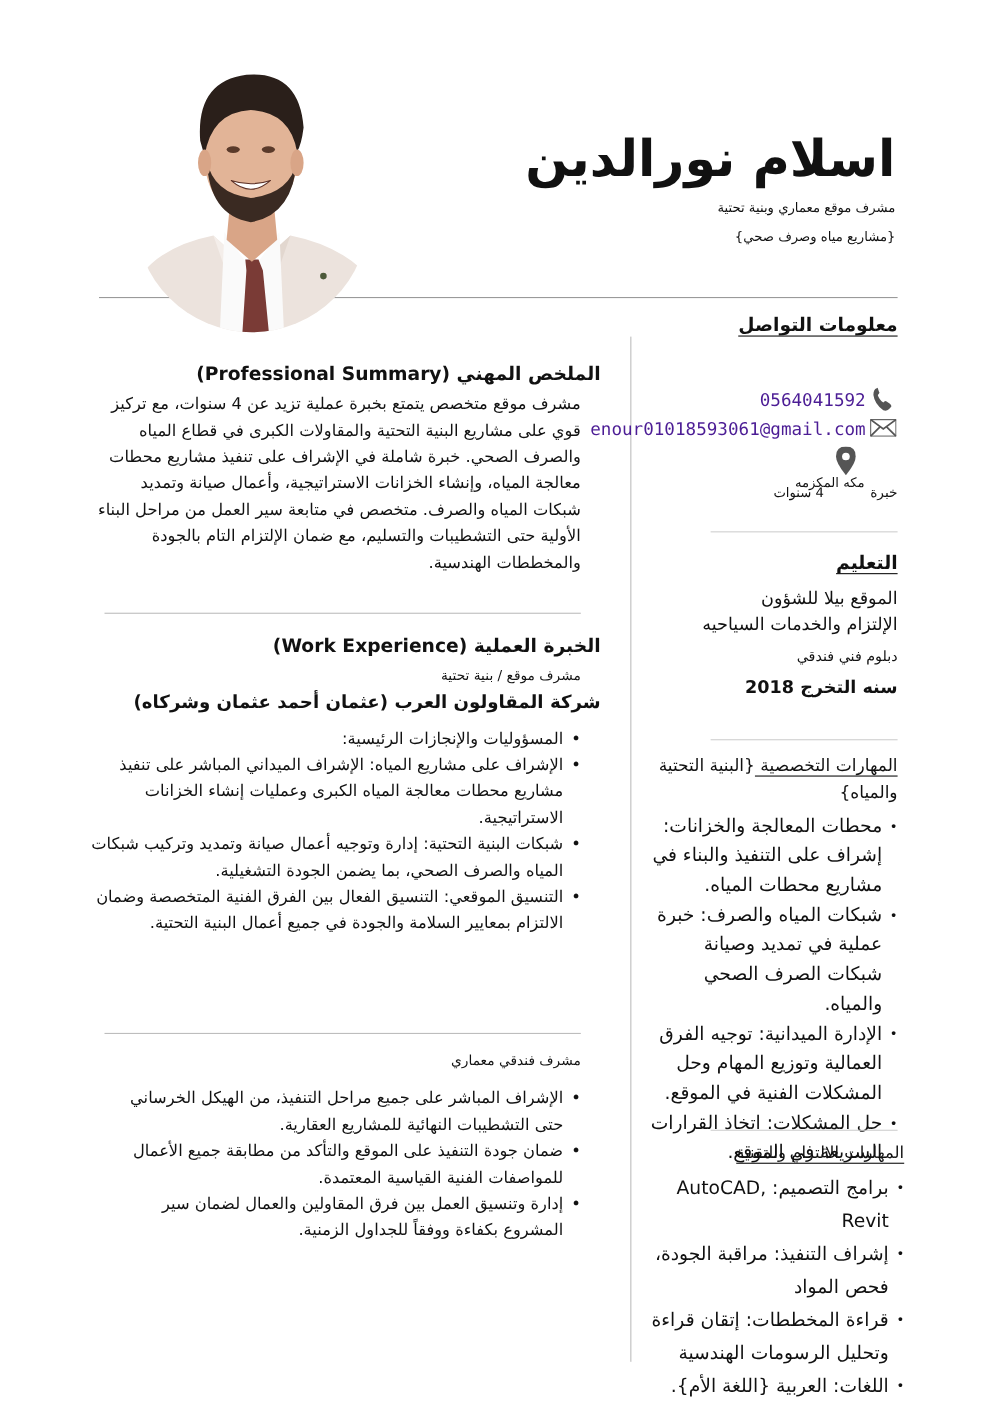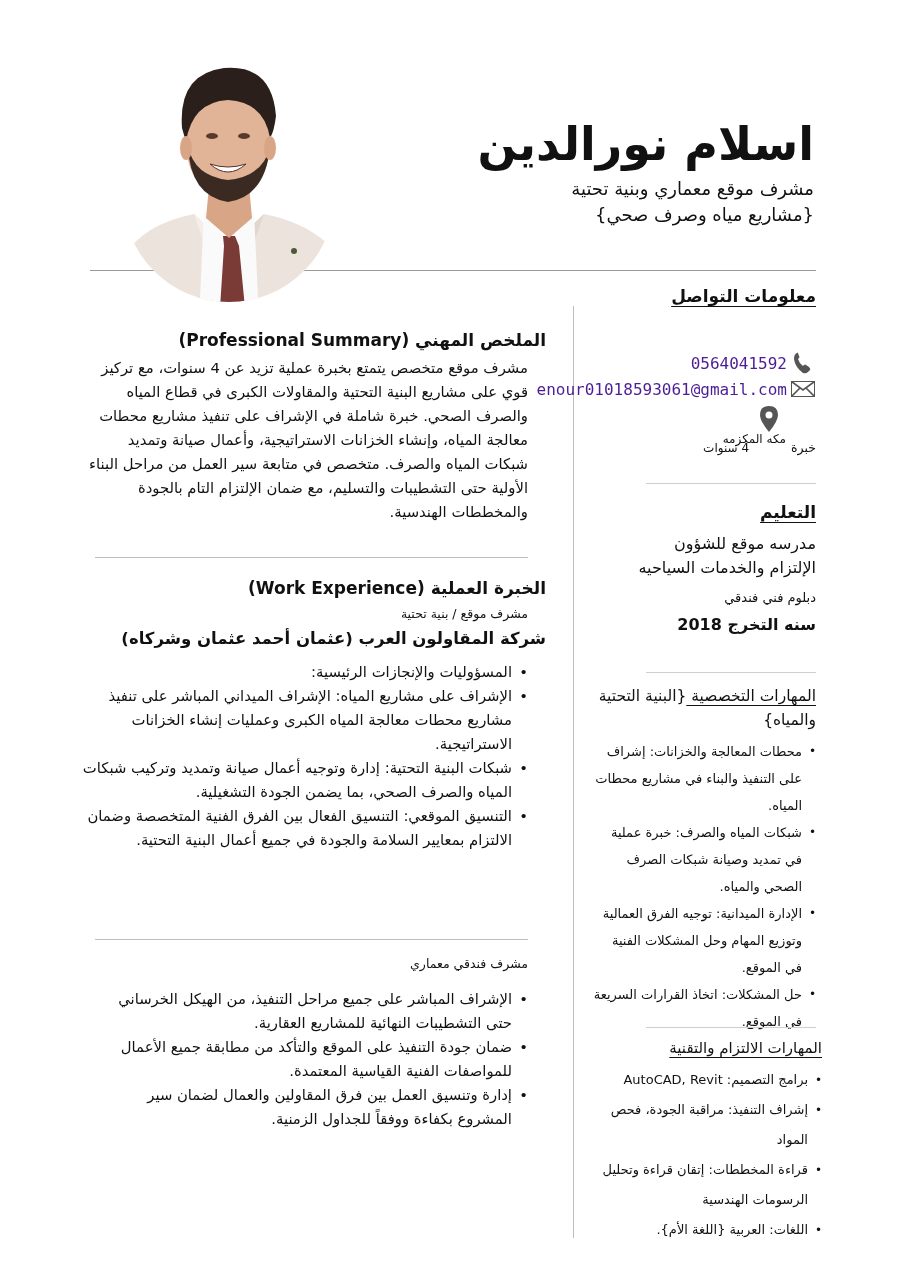--- a/index.html
+++ b/index.html
@@ -3,21 +3,21 @@
 <meta charset="utf-8">
 <style>
   * { box-sizing: border-box; margin: 0; padding: 0; }
   html, body { width: 904px; height: 1280px; background: #ffffff; overflow: hidden; }
   body { position: relative; font-family: "DejaVu Sans", sans-serif; color: #111; direction: rtl; }
 
   .abs { position: absolute; }
 
   
   .name { right: 90px; top: 112px; font-size: 46px; font-weight: bold; color: #111; letter-spacing: 0; line-height: 64px; white-space: nowrap; }
-  .subtitle { right: 90px; top: 176px; font-size: 18px; line-height: 26px; text-align: right; white-space: nowrap; color: #111; }
+  .subtitle { right: 90px; top: 176px; font-size: 12px; line-height: 26px; text-align: right; white-space: nowrap; color: #111; }
 
   .hr-top { left: 90px; width: 726px; top: 270px; height: 1px; background: #9a9a9a; }
 
   
   .photo { left: 124px; top: 46px; width: 210px; height: 274px; }
 
   
   .vline { left: 573px; top: 306px; width: 1px; height: 932px; background: #bdbdbd; }
 
   
@@ -28,21 +28,21 @@
   .contact-text { font-family: "DejaVu Sans Mono", monospace; font-size: 16px; color: #4c1d95; margin-right: 3px; white-space: nowrap; direction: ltr; }
   .contact-ar { font-size: 12px; color: #111; margin-right: 28px; white-space: nowrap; }
   .exp-label { font-size: 12.5px; }
 
   .thin-hr { height: 1px; background: #cfcfcf; position: absolute; }
 
   .edu-school { font-size: 16px; line-height: 24px; color: #111; }
   .edu-diploma { font-size: 13px; color: #111; }
   .edu-year { font-size: 16px; font-weight: bold; color: #111; }
 
-  .skill-list { list-style: none; font-size: 13px; line-height: 27px; color: #111; }
+  .skill-list { list-style: none; font-size: 17px; line-height: 27px; color: #111; }
   .skill-list li { position: relative; padding-right: 14px; }
   .skill-list li::before { content: "•"; position: absolute; right: 0; top: 0; font-size: 12px; }
 
   .h-right-2 { font-size: 15px; font-weight: normal; text-decoration: underline; text-underline-offset: 4px; line-height: 26px; color: #111; }
 
   
   .lc { right: 358px; width: 470px; text-align: right; }
   .h-left { font-size: 17px; font-weight: bold; color: #111; white-space: nowrap; }
   .para { font-size: 14.8px; line-height: 24px; color: #111; }
   .role { font-size: 12.5px; color: #111; }
@@ -142,21 +142,21 @@
     <span class="exp-label">خبرة</span>
     <span class="contact-ar" style="margin-right:42px;">4 سنوات</span>
   </div>
 </div>
 
 <div class="thin-hr" style="right:88px; width:170px; top:483px;"></div>
 
 <div class="abs rc" style="top:502px;">
   <div class="h-right">التعليم</div>
   <div class="edu-school" style="margin-top:10px;">
-    <div>مدرسه موقع للشؤون</div>
+    <div>الموقع بيلا للشؤون</div>
     <div>الإلتزام والخدمات السياحيه</div>
   </div>
   <div class="edu-diploma" style="margin-top:10px;">دبلوم فني فندقي</div>
   <div class="edu-year" style="margin-top:10px;">سنه التخرج 2018</div>
 </div>
 
 <div class="thin-hr" style="right:88px; width:170px; top:672px;"></div>
 
 <div class="abs" style="right:88px; width:245px; top:684px; text-align:right;">
   <div style="font-size:15.5px; line-height:24px;">

